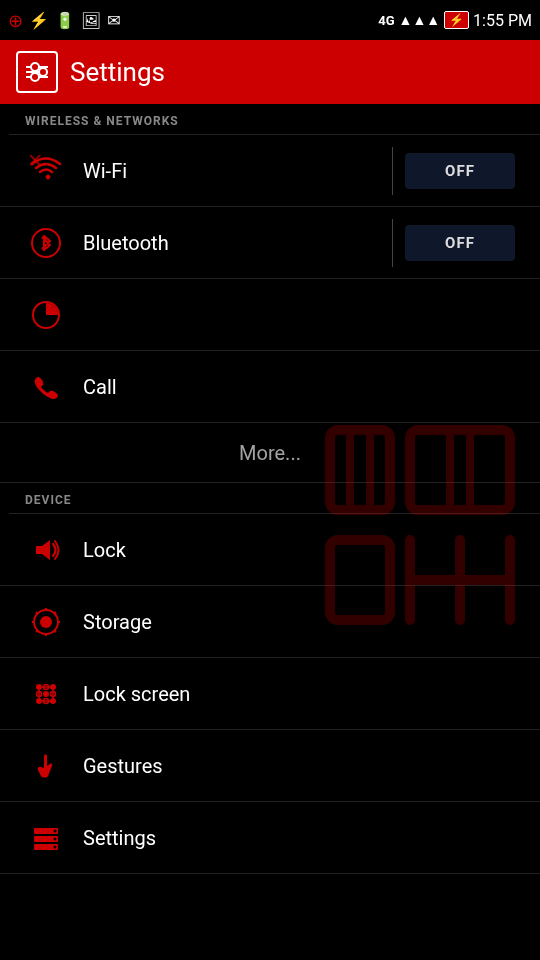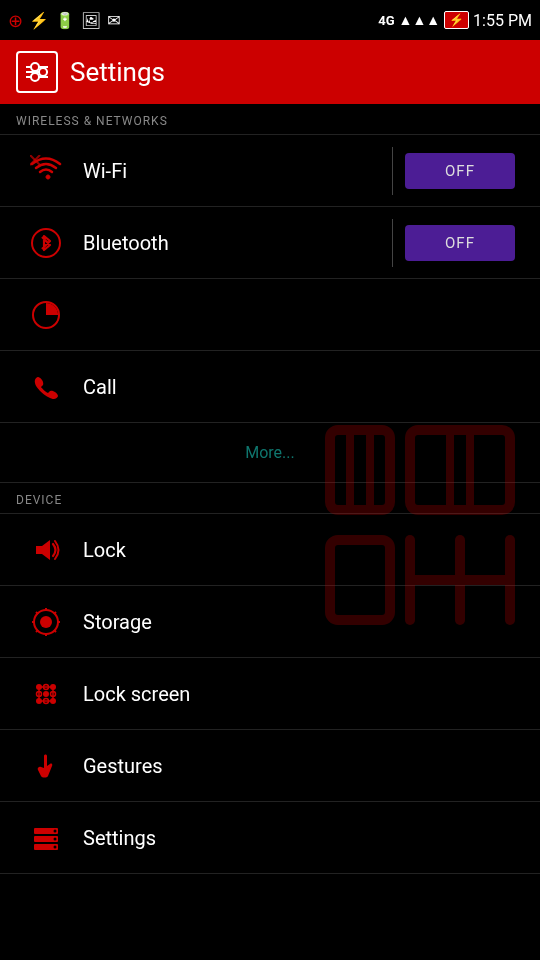--- a/index.html
+++ b/index.html
@@ -94,24 +94,25 @@
     #top-bar-title {
       font-size: 26px;
       font-weight: normal;
       color: #fff;
     }
 
     
     .section-header {
       padding: 10px 16px 6px;
       font-size: 12px;
-      font-weight: normal;
+      font-weight: bold;
       color: #888;
       letter-spacing: 1px;
       border-bottom: 1px solid #222;
+      margin-left: 9px;
     }
 
     
     .settings-item {
       display: flex;
       align-items: center;
       padding: 0 25px;
       height: 72px;
       border-bottom: 1px solid #222;
       position: relative;
@@ -132,40 +133,40 @@
     }
     .item-divider {
       width: 1px;
       height: 48px;
       background: #444;
       margin-right: 12px;
     }
     .toggle-btn {
       width: 110px;
       height: 36px;
-      background: #4c1d95;
+      background: #0f172a;
       border-radius: 4px;
       display: flex;
       align-items: center;
       justify-content: center;
       font-size: 15px;
-      font-weight: normal;
+      font-weight: bold;
       color: #ddd;
       letter-spacing: 1px;
     }
     .more-item {
       display: flex;
       align-items: center;
       justify-content: center;
       height: 60px;
       border-bottom: 1px solid #222;
     }
     .more-label {
-      font-size: 16px;
-      color: #0f766e;
+      font-size: 20px;
+      color: #a3a3a3;
     }
 
     
     svg { display: block; }
 
     
     #watermark {
       position: absolute;
       right: 20px;
       top: 420px;

